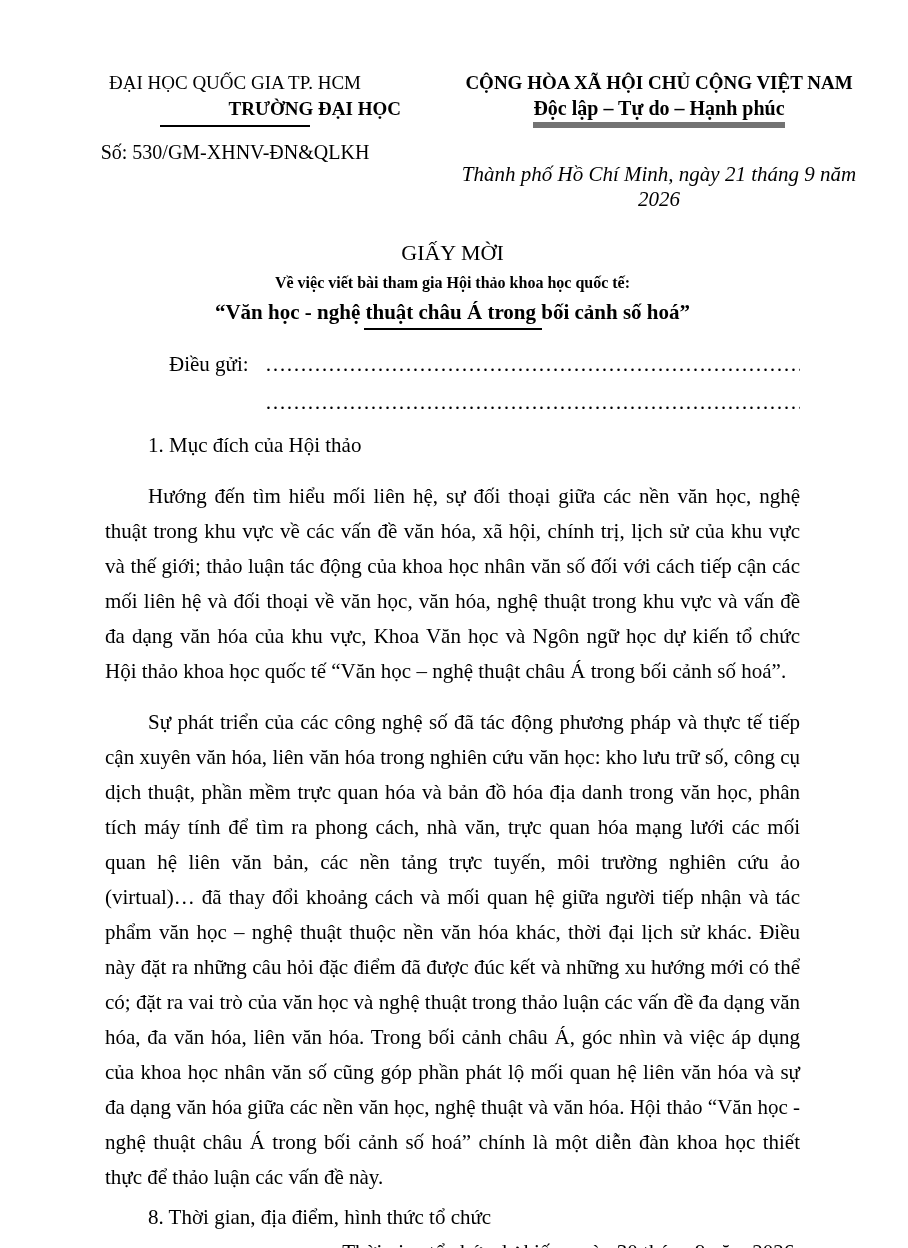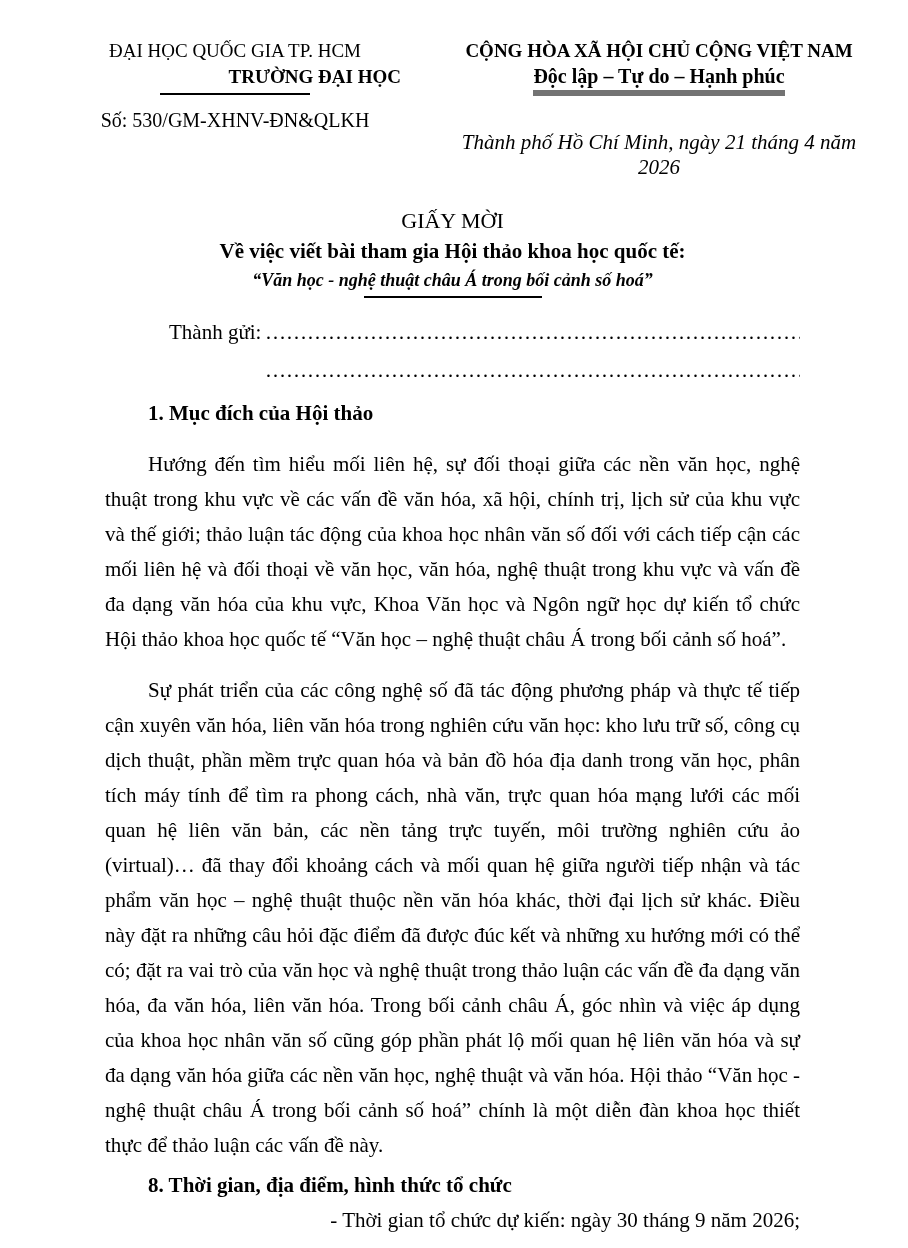--- a/index.html
+++ b/index.html
@@ -7,21 +7,21 @@
   body {
     width: 908px;
     height: 1248px;
     font-family: "Liberation Serif", "DejaVu Serif", serif;
     color: #000;
     overflow: hidden;
   }
   .page {
     width: 908px;
     height: 1208px;
-    padding: 38px 108px 0 105px;
+    padding: 70px 108px 0 105px;
   }
 
   
   .header { display: flex; justify-content: space-between; }
   .header-left {
     width: 332px;
     margin-left: -36px;
     text-align: center;
     flex-shrink: 0;
   }
@@ -43,35 +43,35 @@
     font-size: 20px;
     font-weight: bold;
     border-bottom: 6px solid #737373;
     padding-bottom: 2px;
   }
   .place-date { font-size: 21px; font-style: italic; margin-top: 34px; }
 
   
   .title-block { text-align: center; margin-top: 26px; }
   .t1 { font-size: 22px; font-weight: normal; line-height: 30px; }
-  .t2 { font-size: 21px; font-weight: bold; line-height: 30px; font-family: Liberation Serif, serif; }
-  .t3 { font-size: 18px; font-weight: bold; line-height: 29px; font-style: italic; }
+  .t2 { font-size: 16px; font-weight: bold; line-height: 30px; font-family: Liberation Serif, serif; }
+  .t3 { font-size: 21px; font-weight: bold; line-height: 29px; }
   .quote-underline { display: block; width: 178px; border-bottom: 2px solid #000; margin: 1px auto 0; }
 
   
   .kinh-gui { margin-top: 15px; font-size: 21px; }
   .kg-row { display: flex; line-height: 38px; }
   .kg-label { display: inline-block; margin-left: 64px; width: 96px; flex-shrink: 0; }
   .kg-indent { display: inline-block; margin-left: 160px; flex-shrink: 0; }
   .kg-dots { flex: 1; overflow: hidden; white-space: nowrap; }
 
   
   .doc-body { margin-top: 7px; font-size: 21px; line-height: 35px; }
   .section-heading {
-    font-weight: bold;
+    font-weight: normal;
     text-indent: 43px;
     line-height: 35px;
   }
   .doc-body p {
     text-align: justify;
     text-indent: 43px;
     margin: 16px 0 5px 0;
   }
   .list-line { text-indent: 43px; line-height: 35px; text-align: right; }
 </style>
@@ -85,34 +85,34 @@
       <div class="hl1">ĐẠI HỌC QUỐC GIA TP. HCM</div>
       <div class="hl2">TRƯỜNG ĐẠI HỌC</div>
       <span class="org-underline"></span>
       <div class="doc-number">Số: 530/GM-XHNV-ĐN&amp;QLKH</div>
     </div>
     <div class="header-right">
       <div class="hr1">CỘNG HÒA XÃ HỘI CHỦ CỘNG VIỆT NAM</div>
       <div class="motto-wrap">
         <span class="motto">Độc lập – Tự do – Hạnh phúc</span>
       </div>
-      <div class="place-date">Thành phố Hồ Chí Minh, ngày 21 tháng 4 năm 2026</div>
+      <div class="place-date">Thành phố Hồ Chí Minh, ngày 21 tháng 9 năm 2026</div>
     </div>
   </div>
 
   <div class="title-block">
     <div class="t1">GIẤY MỜI</div>
     <div class="t2">Về việc viết bài tham gia Hội thảo khoa học quốc tế:</div>
     <div class="t3">“Văn học - nghệ thuật châu Á trong bối cảnh số hoá”</div>
     <span class="quote-underline"></span>
   </div>
 
   <div class="kinh-gui">
     <div class="kg-row">
-      <span class="kg-label">Thành gửi:</span>
+      <span class="kg-label">Điều gửi:</span>
       <span class="kg-dots">……………………………………………………………………………………..</span>
     </div>
     <div class="kg-row">
       <span class="kg-indent"></span>
       <span class="kg-dots">……………………………………………………………………………………..</span>
     </div>
   </div>
 
   <div class="doc-body">
     <div class="section-heading">1. Mục đích của Hội thảo</div>

